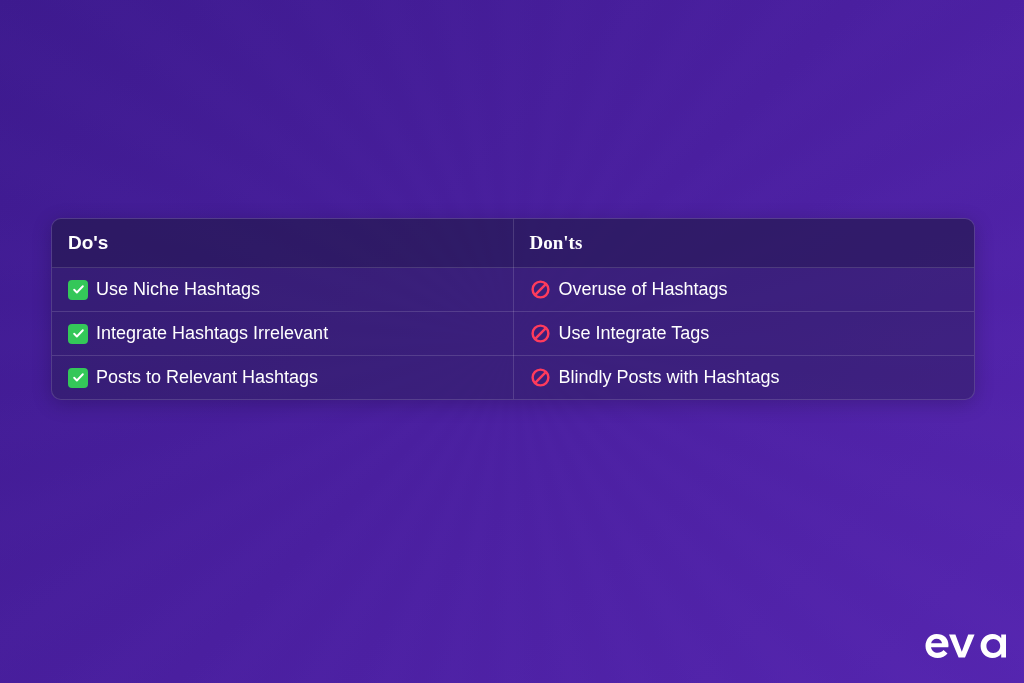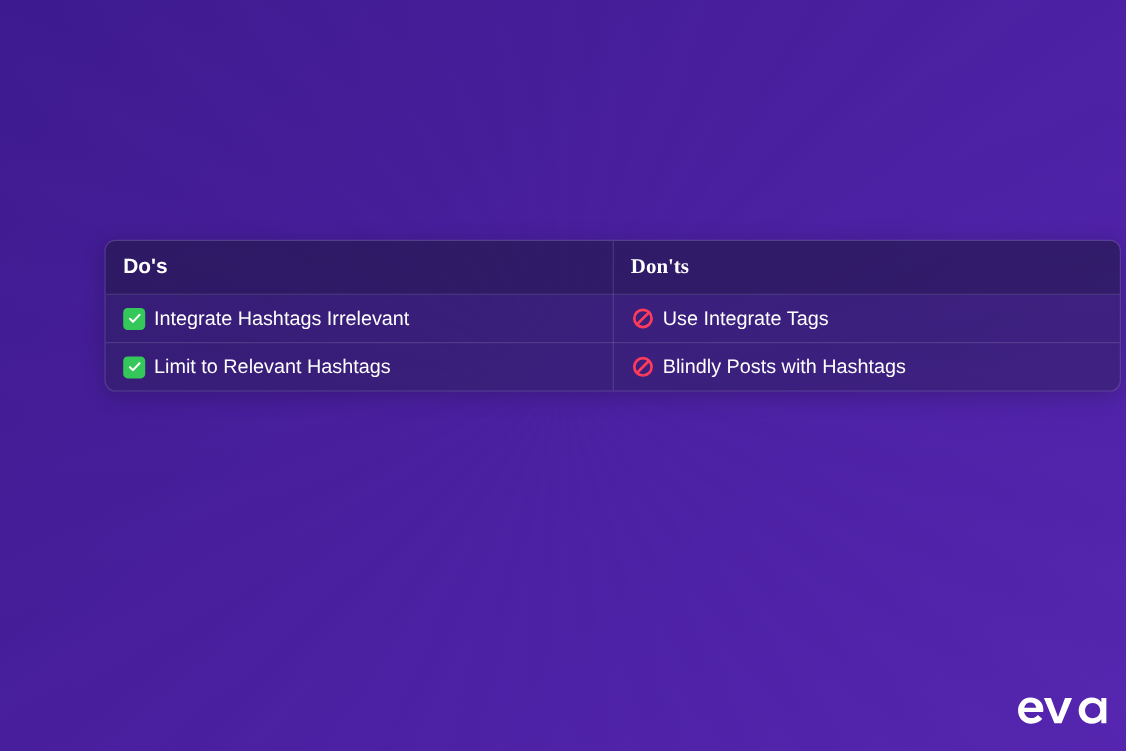--- a/index.html
+++ b/index.html
@@ -29,21 +29,20 @@
     .table-wrapper {
       position: absolute;
       left: 51px;
       top: 218px;
       width: 924px;
       border-radius: 10px;
       overflow: hidden;
       background: rgba(40, 30, 80, 0.45);
       border: 1px solid rgba(255,255,255,0.14);
       box-shadow: 0 4px 20px rgba(0,0,0,0.2);
-      margin-left: 44px;
     }
     .dos-donts-table {
       width: 100%;
       border-collapse: collapse;
     }
     .dos-donts-table th,
     .dos-donts-table td {
       text-align: left;
       padding: 11px 16px;
       color: #ffffff;
@@ -130,54 +129,77 @@
     </thead>
     <tbody>
       <tr>
         <td>
           <div class="cell-content">
             <span class="check-icon">
               <svg viewBox="0 0 24 24" fill="none">
                   <path d="M4 12.5 l5 5 L20 6" stroke="#fff" stroke-width="3.5" stroke-linecap="round" stroke-linejoin="round"></path>
                 </svg>
             </span>
-            <span>Integrate Hashtags Irrelevant</span>
+            <span>Use Niche Hashtags</span>
           </div>
         </td>
         <td>
           <div class="cell-content">
             <span class="prohibit-icon">
               <svg viewBox="0 0 24 24">
                   <circle cx="12" cy="12" r="9" stroke="#ff3b5c" stroke-width="2.8" fill="none"></circle>
                   <line x1="6.2" y1="17.8" x2="17.8" y2="6.2" stroke="#ff3b5c" stroke-width="2.8"></line>
                 </svg>
             </span>
-            <span>Use Integrate Tags</span>
+            <span>Overuse of Hashtags</span>
           </div>
         </td>
       </tr>
       <tr>
         <td>
           <div class="cell-content">
             <span class="check-icon">
               <svg viewBox="0 0 24 24" fill="none">
                   <path d="M4 12.5 l5 5 L20 6" stroke="#fff" stroke-width="3.5" stroke-linecap="round" stroke-linejoin="round"></path>
                 </svg>
             </span>
-            <span>Limit to Relevant Hashtags</span>
+            <span>Integrate Hashtags Irrelevant</span>
           </div>
         </td>
         <td>
           <div class="cell-content">
             <span class="prohibit-icon">
               <svg viewBox="0 0 24 24">
                   <circle cx="12" cy="12" r="9" stroke="#ff3b5c" stroke-width="2.8" fill="none"></circle>
                   <line x1="6.2" y1="17.8" x2="17.8" y2="6.2" stroke="#ff3b5c" stroke-width="2.8"></line>
                 </svg>
             </span>
+            <span>Use Integrate Tags</span>
+          </div>
+        </td>
+      </tr>
+      <tr>
+        <td>
+          <div class="cell-content">
+            <span class="check-icon">
+              <svg viewBox="0 0 24 24" fill="none">
+                  <path d="M4 12.5 l5 5 L20 6" stroke="#fff" stroke-width="3.5" stroke-linecap="round" stroke-linejoin="round"></path>
+                </svg>
+            </span>
+            <span>Posts to Relevant Hashtags</span>
+          </div>
+        </td>
+        <td>
+          <div class="cell-content">
+            <span class="prohibit-icon">
+              <svg viewBox="0 0 24 24">
+                  <circle cx="12" cy="12" r="9" stroke="#ff3b5c" stroke-width="2.8" fill="none"></circle>
+                  <line x1="6.2" y1="17.8" x2="17.8" y2="6.2" stroke="#ff3b5c" stroke-width="2.8"></line>
+                </svg>
+            </span>
             <span>Blindly Posts with Hashtags</span>
           </div>
         </td>
       </tr>
     </tbody>
   </table>
 </div>
 
 <div class="logo">
   <svg width="82" height="42" viewBox="0 0 82 42">

